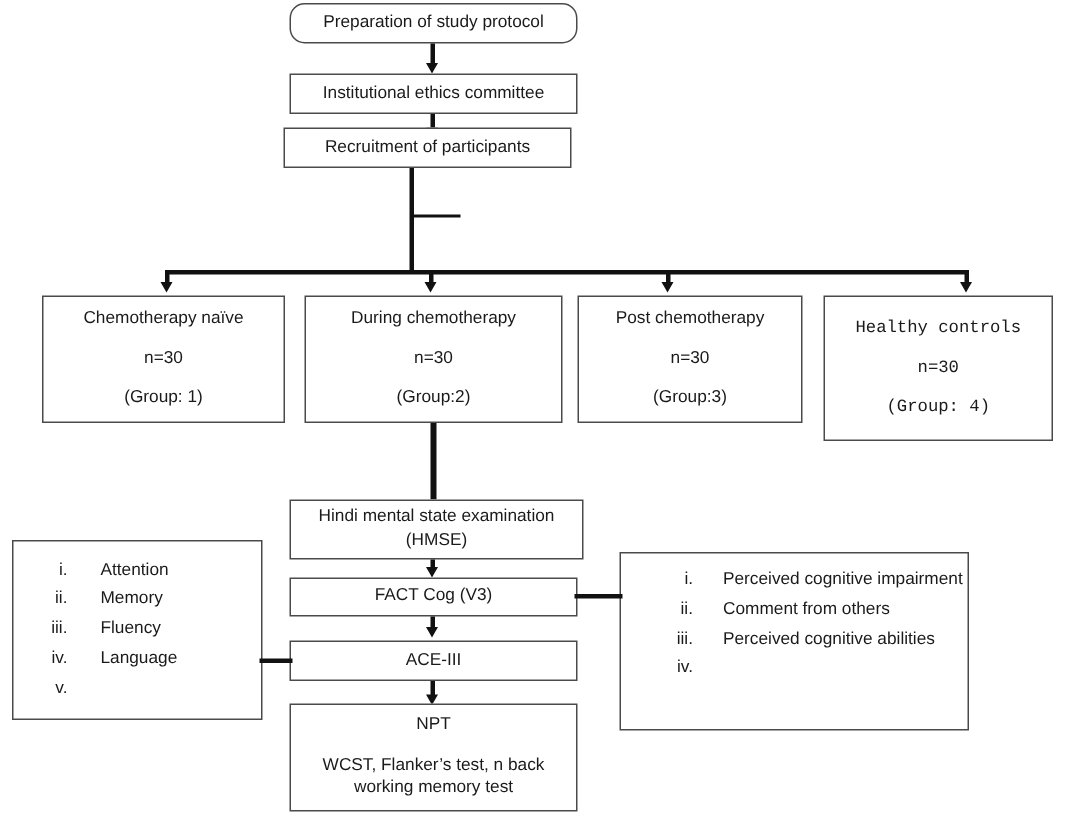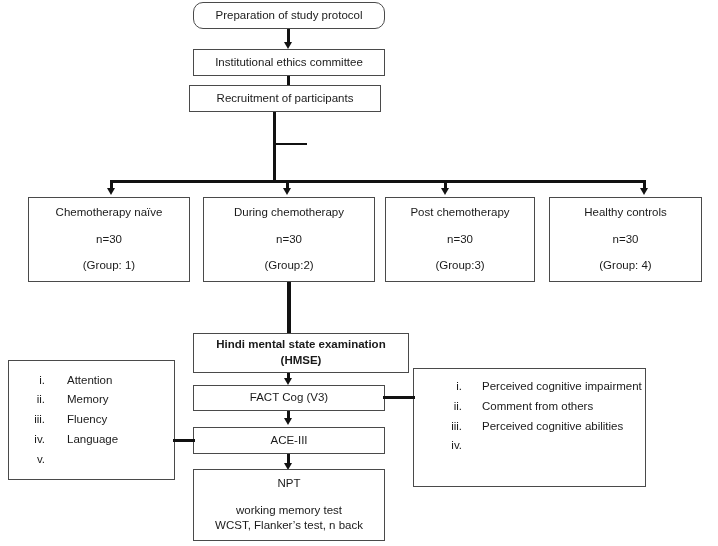--- a/index.html
+++ b/index.html
@@ -134,31 +134,31 @@
   </div>
 
   <div class="box" style="left:385px; top:197px; width:150px; height:85px;align-items:center;">
     <span class="line">Post chemotherapy</span>
     <span class="gap"></span>
     <span class="line">n=30</span>
     <span class="gap"></span>
     <span class="line">(Group:3)</span>
   </div>
 
-  <div class="box" style="left:549px; top:197px; width:153px; height:85px;">
+  <div class="box" style="left:549px; top:197px; width:153px; height:97px;font-family:Liberation Mono, monospace;">
     <span class="line">Healthy controls</span>
     <span class="gap"></span>
     <span class="line">n=30</span>
     <span class="gap"></span>
     <span class="line">(Group: 4)</span>
   </div>
 
   <div class="vline vthick" style="left:287px; top:282px; width:4px; height:51px;"></div>
 
-  <div class="box" style="left:193px; top:333px; width:216px; height:40px;font-weight:bold;">
+  <div class="box" style="left:193px; top:333px; width:196px; height:40px;">
     <span class="line">Hindi mental state examination</span>
     <span class="line">(HMSE)</span>
   </div>
 
   <div class="vline vthick" style="left:287px; top:373px; width:3px; height:8px;"></div>
   <div class="arrowhead" style="left:284px; top:378px;"></div>
 
   <div class="box" style="left:193px; top:385px; width:192px; height:26px;">
     <span class="line">FACT Cog (V3)</span>
   </div>
@@ -169,22 +169,22 @@
   <div class="box" style="left:193px; top:427px; width:192px; height:27px;align-items:center;">
     <span class="line">ACE-III</span>
   </div>
 
   <div class="vline vthick" style="left:287px; top:454px; width:3px; height:11px;"></div>
   <div class="arrowhead" style="left:284px; top:463px;"></div>
 
   <div class="box" style="left:193px; top:469px; width:192px; height:72px;">
     <span class="line">NPT</span>
     <span class="gap"></span>
+    <span class="line">WCST, Flanker’s test, n back</span>
     <span class="line">working memory test</span>
-    <span class="line">WCST, Flanker’s test, n back</span>
   </div>
 
   <div class="listbox" style="left:8px; top:360px; width:167px; height:120px;">
     <div class="listrow">
       <span class="rn" style="width:36px;">i.</span>
       <span class="rt" style="padding-left:22px;">Attention</span>
     </div>
     <div class="listrow">
       <span class="rn" style="width:36px;">ii.</span>
       <span class="rt" style="padding-left:22px;">Memory</span>

